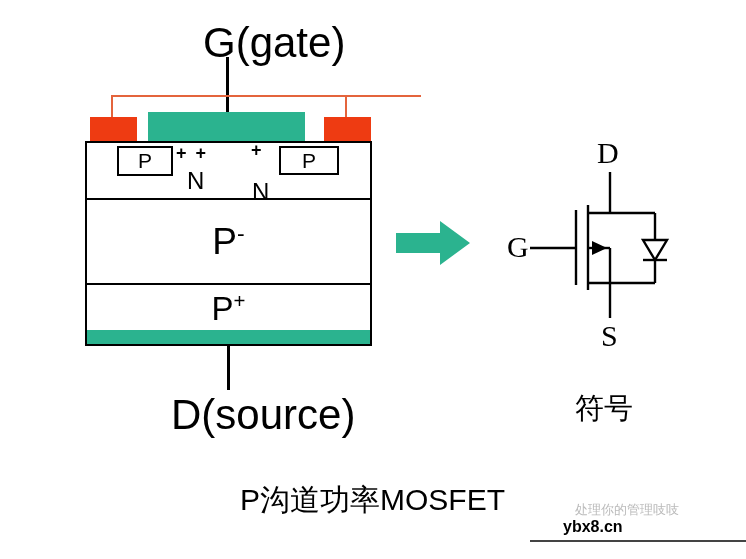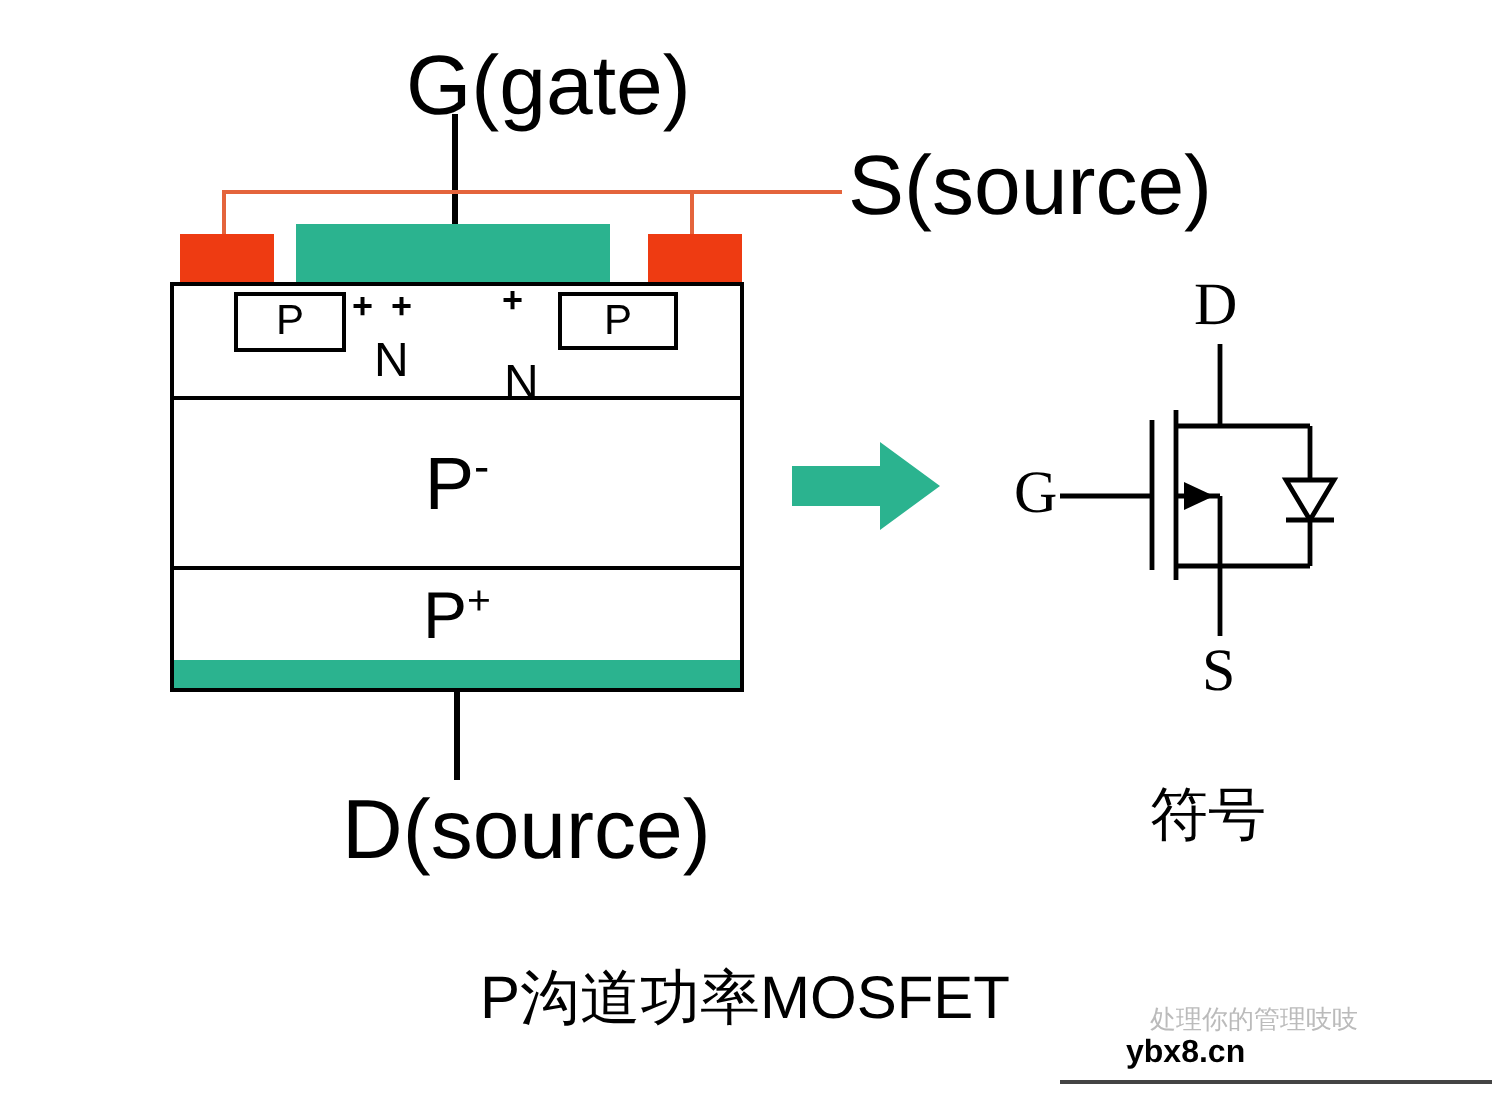--- a/index.html
+++ b/index.html
@@ -32,21 +32,20 @@
   .wm-gray{font-size:13px;color:var(--watermark-gray,#BBBBBB);}
   .wm-site{font-size:16px;font-weight:bold;color:#000;}
   .wm-line{height:2px;background:#444;}
 </style>
 </head>
 <body>
 
 <div id="slide">
 
   <div class="abs txt big" style="left:203px;top:20px;">G(gate)</div>
-  <div class="abs txt big" style="left:424px;top:70px;">S(source)</div>
 
   <div class="abs fill-black" style="left:226px;top:57px;width:3px;height:56px;"></div>
 
   <div class="abs fill-wire" style="left:111px;top:95px;width:310px;height:2px;"></div>
   <div class="abs fill-wire" style="left:111px;top:95px;width:2px;height:24px;"></div>
   <div class="abs fill-wire" style="left:345px;top:95px;width:2px;height:24px;"></div>
 
   <div class="abs fill-red" style="left:90px;top:117px;width:47px;height:25px;"></div>
   <div class="abs fill-red" style="left:324px;top:117px;width:47px;height:25px;"></div>
   <div class="abs fill-teal" style="left:148px;top:112px;width:157px;height:31px;"></div>

